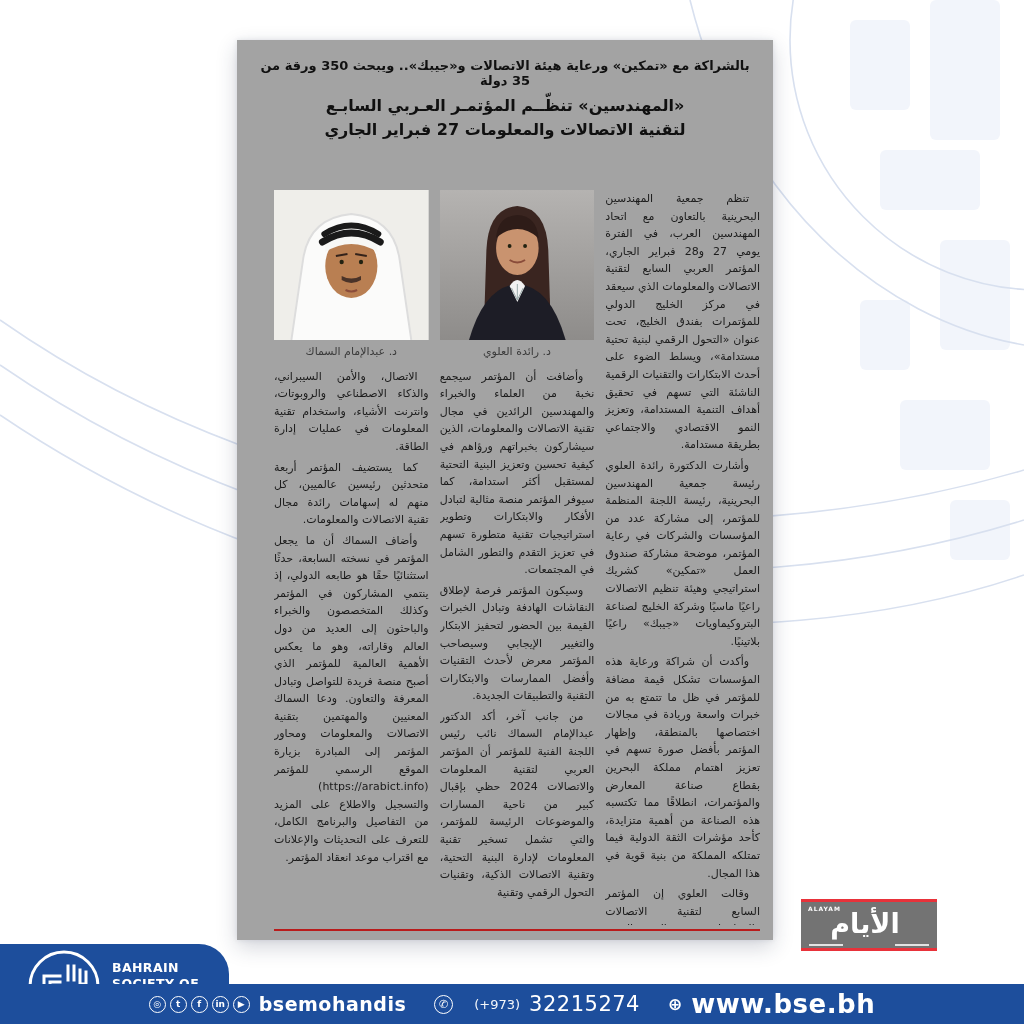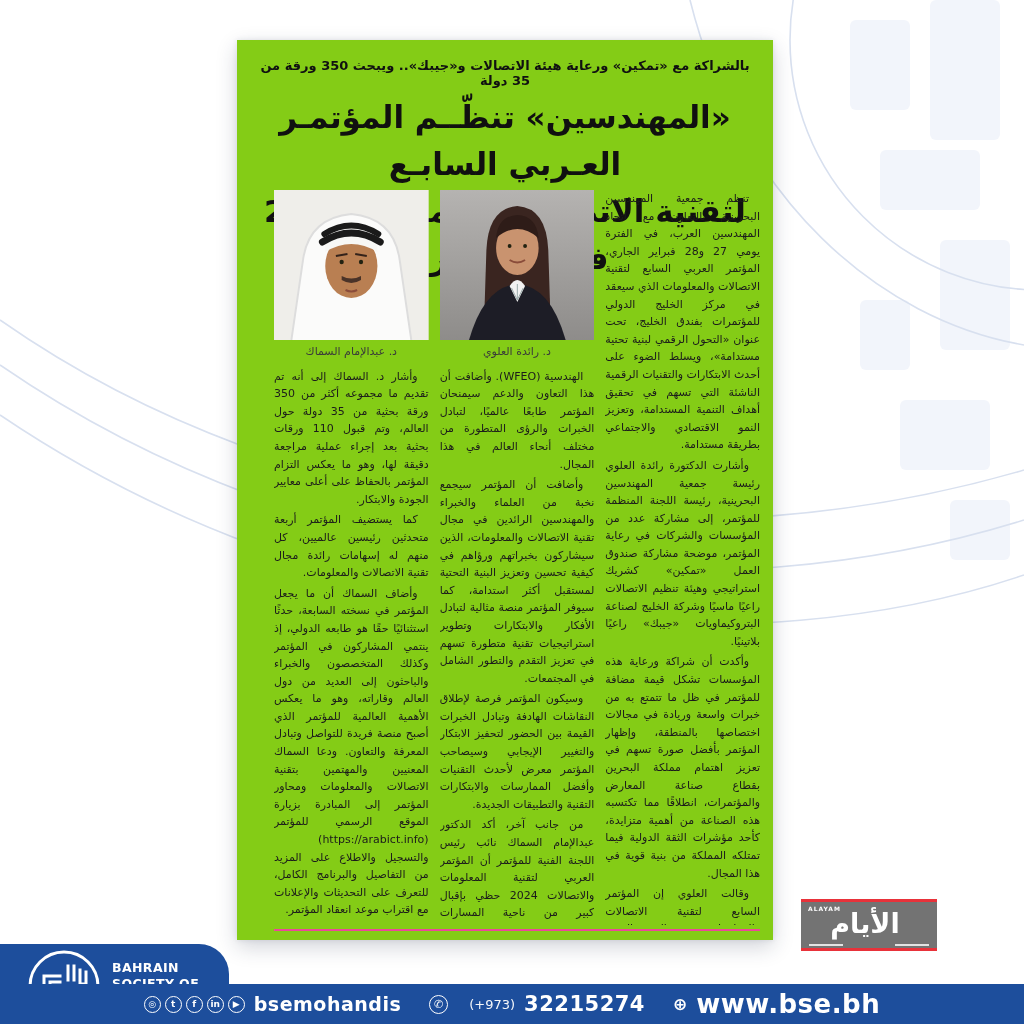--- a/index.html
+++ b/index.html
@@ -5,36 +5,36 @@
   html,body{margin:0;padding:0;}
   body{
     width:1024px;height:1024px;position:relative;overflow:hidden;
     background:#ffffff;font-family:"DejaVu Sans",sans-serif;
   }
   
   .bg-deco{position:absolute;inset:0;pointer-events:none;}
   
   .clipping{
     position:absolute;left:237px;top:40px;width:536px;height:900px;
-    background:#84cc16;box-sizing:border-box;
+    background:#a3a3a3;box-sizing:border-box;
     box-shadow:0 7px 20px rgba(30,40,70,.20),0 0 5px rgba(30,40,70,.10);
     direction:rtl;
   }
   .kicker{
     text-align:center;font-weight:bold;font-size:13px;color:#111;
     padding:18px 16px 0 16px;letter-spacing:0;
   }
   .headline{
     text-align:center;font-weight:bold;color:#101010;
-    font-size:31px;line-height:1.52;padding:6px 14px 0 14px;
+    font-size:16px;line-height:1.52;padding:6px 14px 0 14px;
   }
   .columns{
     position:absolute;top:150px;right:13px;left:13px;bottom:9px;
     display:flex;gap:11px;overflow:hidden;
-    border-bottom:2px solid #ec4899;padding-bottom:4px;margin-left:24px;
+    border-bottom:2px solid #b91c1c;padding-bottom:4px;margin-left:24px;
   }
   .col{
     flex:1 1 0;min-width:0;font-size:11px;line-height:1.6;
     text-align:justify;color:#1b1b1b;overflow:hidden;
   }
   .col p{margin:0 0 3px 0;text-indent:11px;}
   .photo-wrap{width:100%;margin:0 0 2px 0;}
   .photo{width:100%;height:150px;display:block;}
   .caption{
     text-align:center;font-size:11px;font-weight:normal;color:#3a3a3a;
@@ -59,21 +59,21 @@
   }
   .icon-row{display:flex;align-items:center;gap:4px;}
   .cicon{
     width:17px;height:17px;border:1.6px solid #fff;border-radius:50%;
     display:flex;align-items:center;justify-content:center;
     font-size:9px;font-weight:bold;color:#fff;box-sizing:border-box;
     line-height:1;
   }
   .handle{font-weight:bold;font-size:19px;letter-spacing:.5px;}
   .phone-code{font-size:13px;opacity:.95;margin-left:12px;}
-  .phone{font-weight:bold;font-size:21px;letter-spacing:.5px;}
+  .phone{font-weight:normal;font-size:21px;letter-spacing:.5px;}
   .website{font-weight:bold;font-size:26px;letter-spacing:.5px;}
   .sep{width:10px;}
   
   .alayam{
     position:absolute;left:801px;top:899px;width:136px;height:52px;
     background:#737373;border-top:3px solid #e8323a;border-bottom:3px solid #e8323a;
     box-sizing:border-box;overflow:hidden;
   }
   .alayam-en{
     position:absolute;left:7px;top:3px;color:#fff;font-size:6px;
@@ -144,21 +144,20 @@
           <path d="M58,48 Q80,30 102,48 Q100,26 80,25 Q60,26 58,48" fill="#2e1c18"></path>
           <path d="M30,150 Q46,96 80,94 Q114,96 130,150 Z" fill="#1d1d26"></path>
           <path d="M72,96 L80,112 L88,96 Q84,90 80,90 Q76,90 72,96" fill="#f2f2f2"></path>
           <path d="M74,98 L80,110 M80,94 L80,110 M86,98 L80,110" stroke="#9aa" stroke-width="1" fill="none"></path>
           <circle cx="72" cy="56" r="2" fill="#221"></circle>
           <circle cx="88" cy="56" r="2" fill="#221"></circle>
           <path d="M72,70 Q80,75 88,70" stroke="#8a4c3a" stroke-width="2" fill="none"></path>
         </svg>
       </div>
       <div class="caption">د. رائدة العلوي</div>
-      <p>الهندسية (WFEO). وأضافت أن هذا التعاون والدعم سيمنحان المؤتمر طابعًا عالميًا، لتبادل الخبرات والرؤى المتطورة من مختلف أنحاء العالم في هذا المجال.</p>
       <p>وأضافت أن المؤتمر سيجمع نخبة من العلماء والخبراء والمهندسين الرائدين في مجال تقنية الاتصالات والمعلومات، الذين سيشاركون بخبراتهم ورؤاهم في كيفية تحسين وتعزيز البنية التحتية لمستقبل أكثر استدامة، كما سيوفر المؤتمر منصة مثالية لتبادل الأفكار والابتكارات وتطوير استراتيجيات تقنية متطورة تسهم في تعزيز التقدم والتطور الشامل في المجتمعات.</p>
       <p>وسيكون المؤتمر فرصة لإطلاق النقاشات الهادفة وتبادل الخبرات القيمة بين الحضور لتحفيز الابتكار والتغيير الإيجابي وسيصاحب المؤتمر معرض لأحدث التقنيات وأفضل الممارسات والابتكارات التقنية والتطبيقات الجديدة.</p>
       <p>من جانب آخر، أكد الدكتور عبدالإمام السماك نائب رئيس اللجنة الفنية للمؤتمر أن المؤتمر العربي لتقنية المعلومات والاتصالات 2024 حظي بإقبال كبير من ناحية المسارات والموضوعات الرئيسة للمؤتمر، والتي تشمل تسخير تقنية المعلومات لإدارة البنية التحتية، وتقنية الاتصالات الذكية، وتقنيات التحول الرقمي وتقنية</p>
     </div>
 
     <div class="col">
       <div class="photo-wrap">
         <svg class="photo" viewBox="0 0 160 150" preserveAspectRatio="none">
           <rect width="160" height="150" fill="#efeeea"></rect>
           <path d="M18,150 L30,70 Q36,28 80,24 Q124,28 130,70 L142,150 Z" fill="#fbfbfa"></path>
@@ -168,21 +167,21 @@
           <path d="M50,52 Q80,34 110,52" fill="none" stroke="#1a1a1a" stroke-width="7" stroke-linecap="round"></path>
           <path d="M52,44 Q80,27 108,44" fill="none" stroke="#1a1a1a" stroke-width="6" stroke-linecap="round"></path>
           <circle cx="70" cy="72" r="2.2" fill="#221"></circle>
           <circle cx="90" cy="72" r="2.2" fill="#221"></circle>
           <path d="M64,66 L76,64 M84,64 L96,66" stroke="#33221a" stroke-width="2"></path>
           <path d="M70,90 Q80,96 90,90 L90,86 Q80,91 70,86 Z" fill="#4a3328"></path>
           <path d="M74,100 Q80,103 86,100" stroke="#8a4c3a" stroke-width="2" fill="none"></path>
         </svg>
       </div>
       <div class="caption">د. عبدالإمام السماك</div>
-      <p>وأشار د. السماك إلى أنه تم تقديم ما مجموعه أكثر من 350 ورقة بحثية من 35 دولة حول العالم، وتم قبول 110 ورقات بحثية بعد إجراء عملية مراجعة دقيقة لها، وهو ما يعكس التزام المؤتمر بالحفاظ على أعلى معايير الجودة والابتكار.</p>
+      <p>الاتصال، والأمن السيبراني، والذكاء الاصطناعي والروبوتات، وانترنت الأشياء، واستخدام تقنية المعلومات في عمليات إدارة الطاقة.</p>
       <p>كما يستضيف المؤتمر أربعة متحدثين رئيسين عالميين، كل منهم له إسهامات رائدة مجال تقنية الاتصالات والمعلومات.</p>
       <p>وأضاف السماك أن ما يجعل المؤتمر في نسخته السابعة، حدثًا استثنائيًا حقًا هو طابعه الدولي، إذ ينتمي المشاركون في المؤتمر وكذلك المتخصصون والخبراء والباحثون إلى العديد من دول العالم وقاراته، وهو ما يعكس الأهمية العالمية للمؤتمر الذي أصبح منصة فريدة للتواصل وتبادل المعرفة والتعاون. ودعا السماك المعنيين والمهتمين بتقنية الاتصالات والمعلومات ومحاور المؤتمر إلى المبادرة بزيارة الموقع الرسمي للمؤتمر (https://arabict.info) والتسجيل والاطلاع على المزيد من التفاصيل والبرنامج الكامل، للتعرف على التحديثات والإعلانات مع اقتراب موعد انعقاد المؤتمر.</p>
     </div>
 
   </div>
 </div>
 
 <div class="alayam">
   <span class="alayam-en">ALAYAM</span>
   <div class="alayam-ar">الأيام</div>

